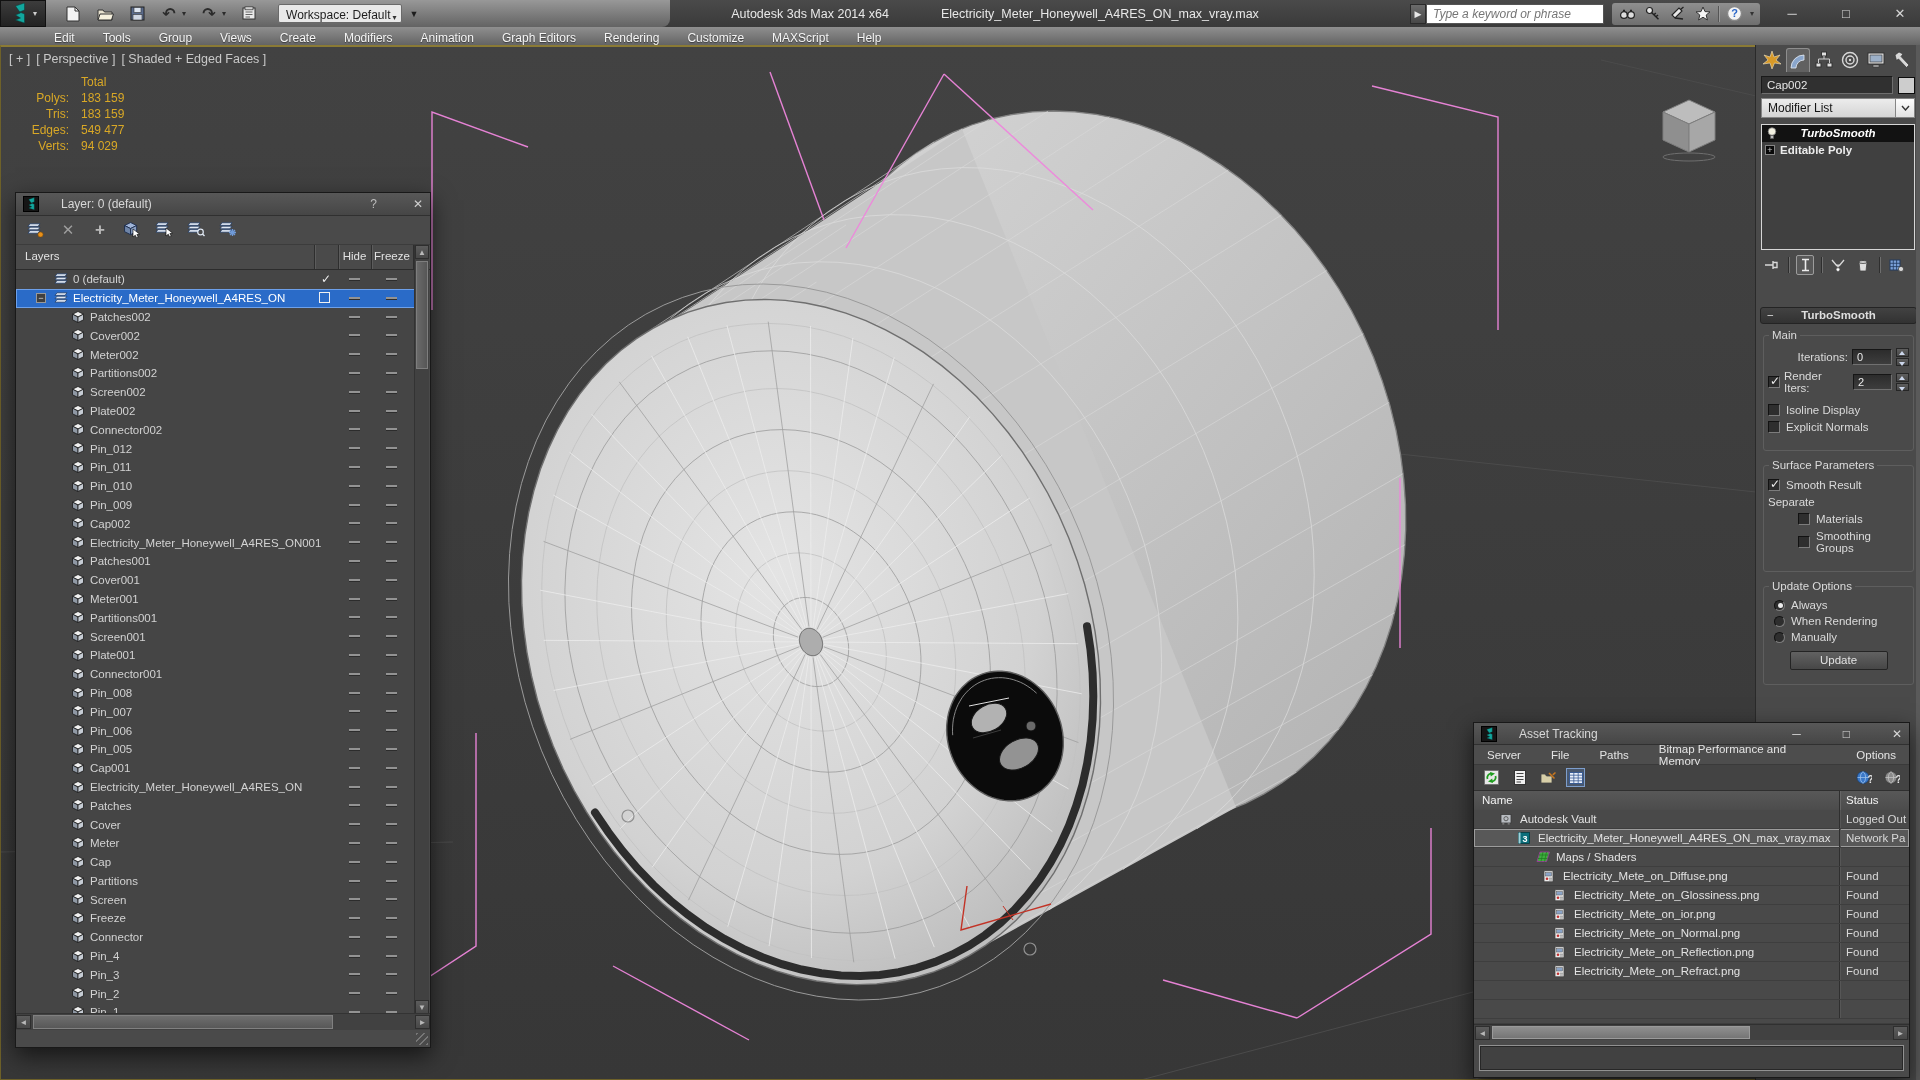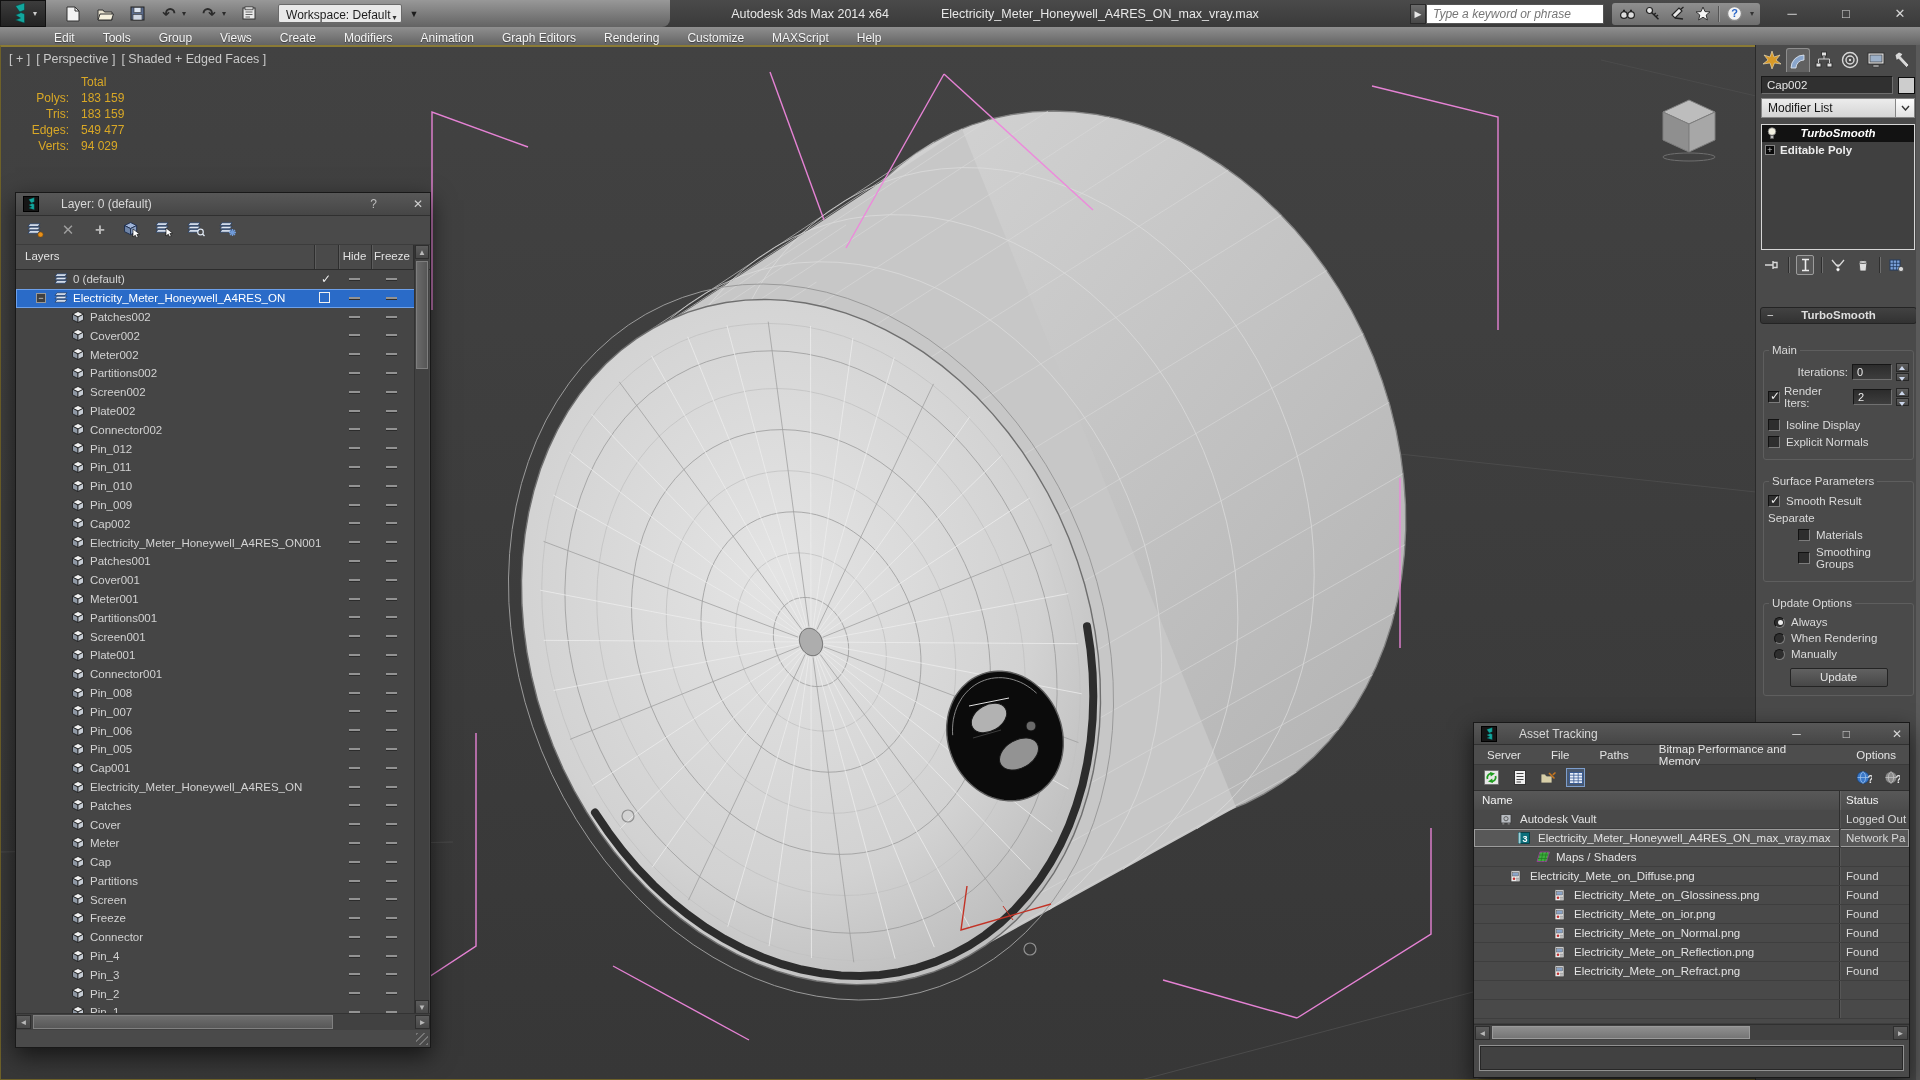--- a/index.html
+++ b/index.html
@@ -115,21 +115,21 @@
     color:#cfcfcf;font-size:9px;line-height:8px;text-align:center;font-weight:normal;font-style:normal}
   #cp-stacktools{margin:3px 5px 0;height:24px;display:flex;align-items:center;gap:7px;padding:0 2px}
   .stt{width:18px;height:20px;display:flex;align-items:center;justify-content:center}
   .stt.active{background:#585858;border:1px solid #9c9c9c;border-radius:2px}
   .vsep{width:1px;height:16px;background:#2e2e2e;box-shadow:1px 0 0 #6e6e6e}
   #rollout{margin:30px 4px 0;width:157px}
   #ro-title{height:17px;background:linear-gradient(#424242,#323232);border:1px solid #242424;border-radius:3px;
     color:#dedede;font-size:11.5px;font-weight:bold;text-align:center;line-height:15px;position:relative}
   #ro-title .mns{position:absolute;left:6px;top:0;font-weight:normal}
   #ro-body{padding:5px 2px 2px}
-  fieldset.grp{border:1px solid #5e5e5e;border-radius:3px;margin:15px 1px 8px;padding:3px 4px 6px}
+  fieldset.grp{border:1px solid #5e5e5e;border-radius:3px;margin:0 1px 8px;padding:3px 4px 12px}
   fieldset.grp legend{font-size:11.5px;color:#dadada;padding:0 3px;margin-left:1px}
   .sprow{display:flex;align-items:center;justify-content:flex-end;gap:4px;margin:4px 0;font-size:11.5px;color:#dadada}
   .sprow .cb{margin-right:auto}
   .fld2{width:40px;height:16px;background:linear-gradient(#2c2c2c,#3d3d3d);border-top:1px solid #161616;border-left:1px solid #161616;
     border-bottom:1px solid #707070;border-right:1px solid #707070;color:#eaeaea;font-size:11px;line-height:15px;padding-left:4px}
   .spn{width:13px;height:18px;display:flex;flex-direction:column;gap:1px}
   .spn span{flex:1;background:linear-gradient(#5e5e5e,#474747);border:1px solid #262626;position:relative}
   .spn span::after{content:"";position:absolute;left:2px;border-left:3.5px solid transparent;border-right:3.5px solid transparent}
   .spn .up::after{top:2px;border-bottom:4px solid #ccd7ec}
   .spn .dn::after{top:3px;border-top:4px solid #ccd7ec}
@@ -1150,21 +1150,21 @@
       <div class="arow">
         <span class="nm" style="padding-left:62px">
           <svg width="14" height="13" viewBox="0 0 14 13">
             <use href="#sym-maps"></use>
           </svg>
           <span>Maps / Shaders</span>
         </span>
         <span class="st"></span>
       </div>
       <div class="arow">
-        <span class="nm" style="padding-left:36px">
+        <span class="nm" style="padding-left:69px">
           <svg width="14" height="13" viewBox="0 0 14 13">
             <use href="#sym-bitmap"></use>
           </svg>
           <span>Electricity_Mete_on_Diffuse.png</span>
         </span>
         <span class="st">Found</span>
       </div>
       <div class="arow">
         <span class="nm" style="padding-left:80px">
           <svg width="14" height="13" viewBox="0 0 14 13">

